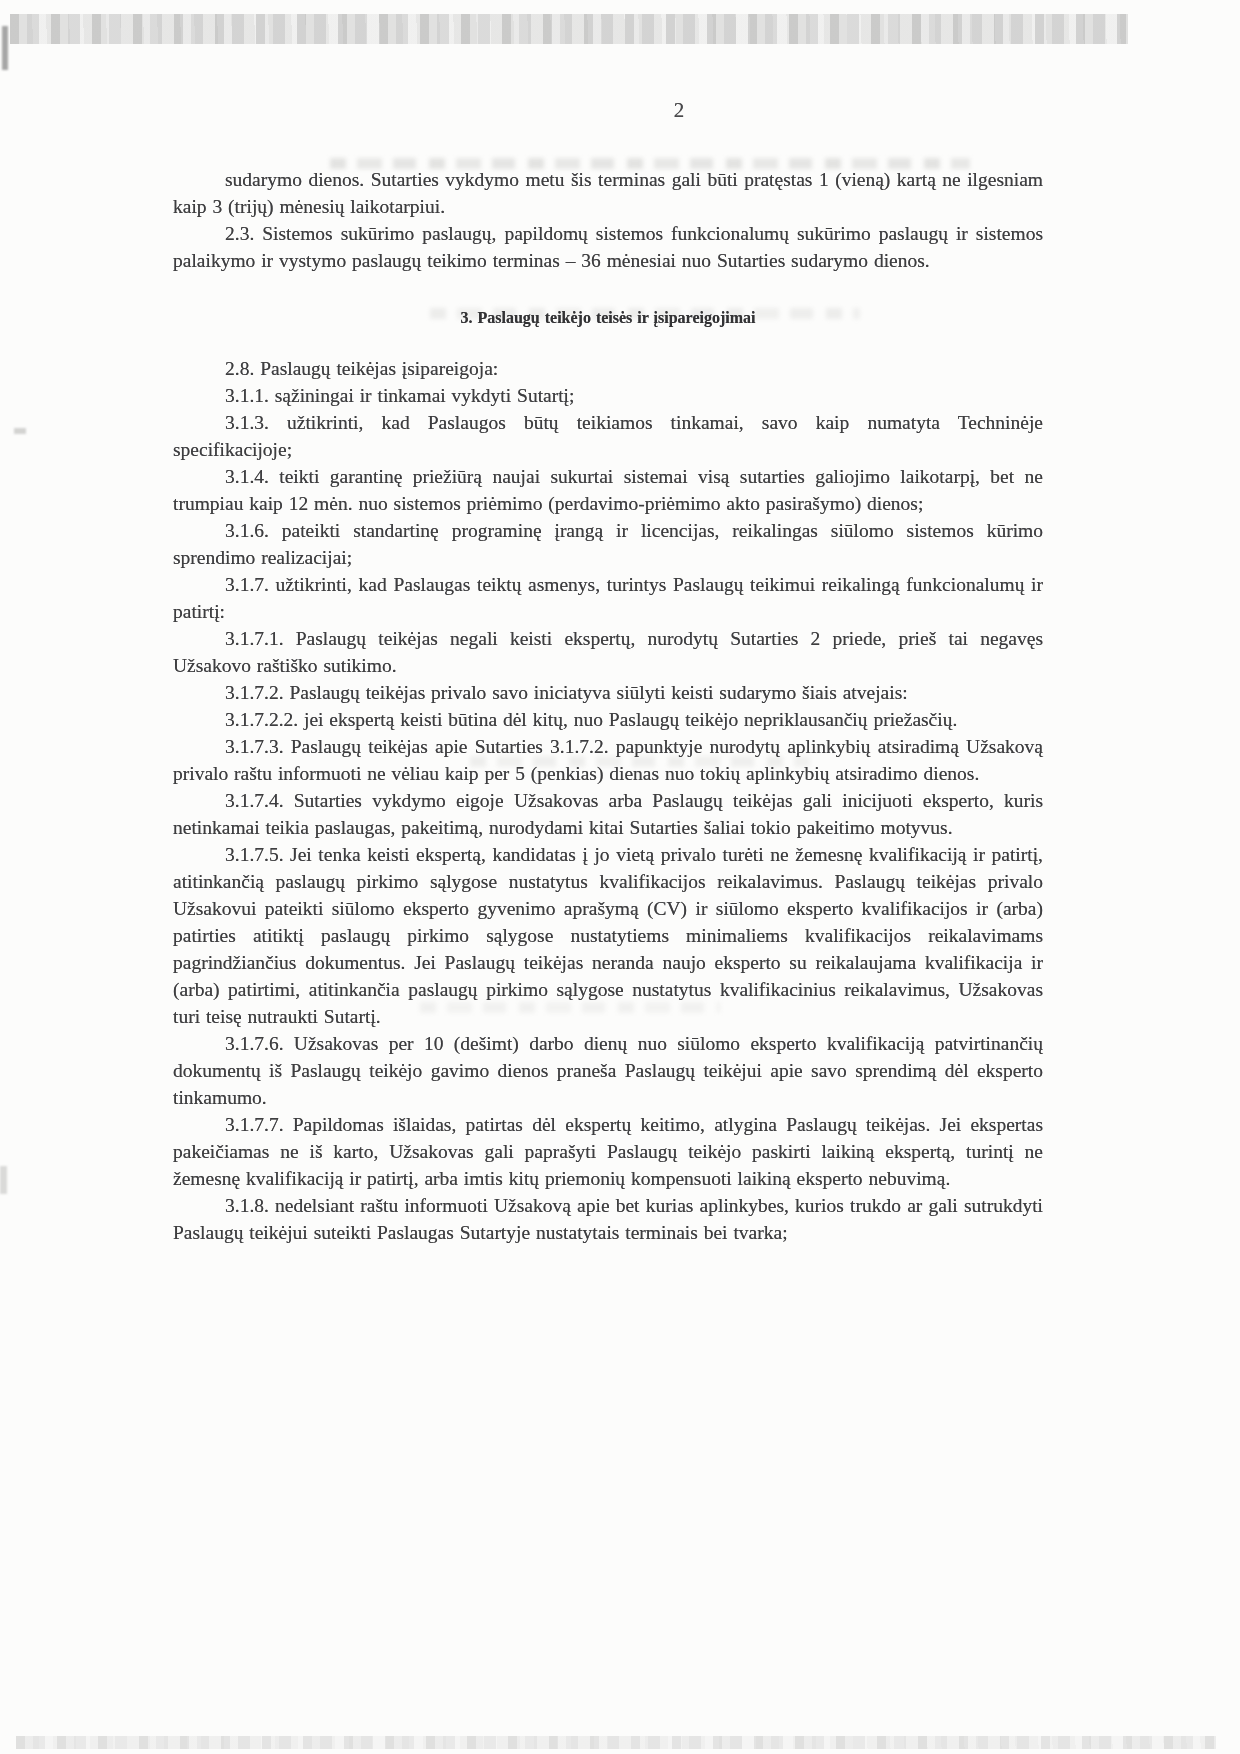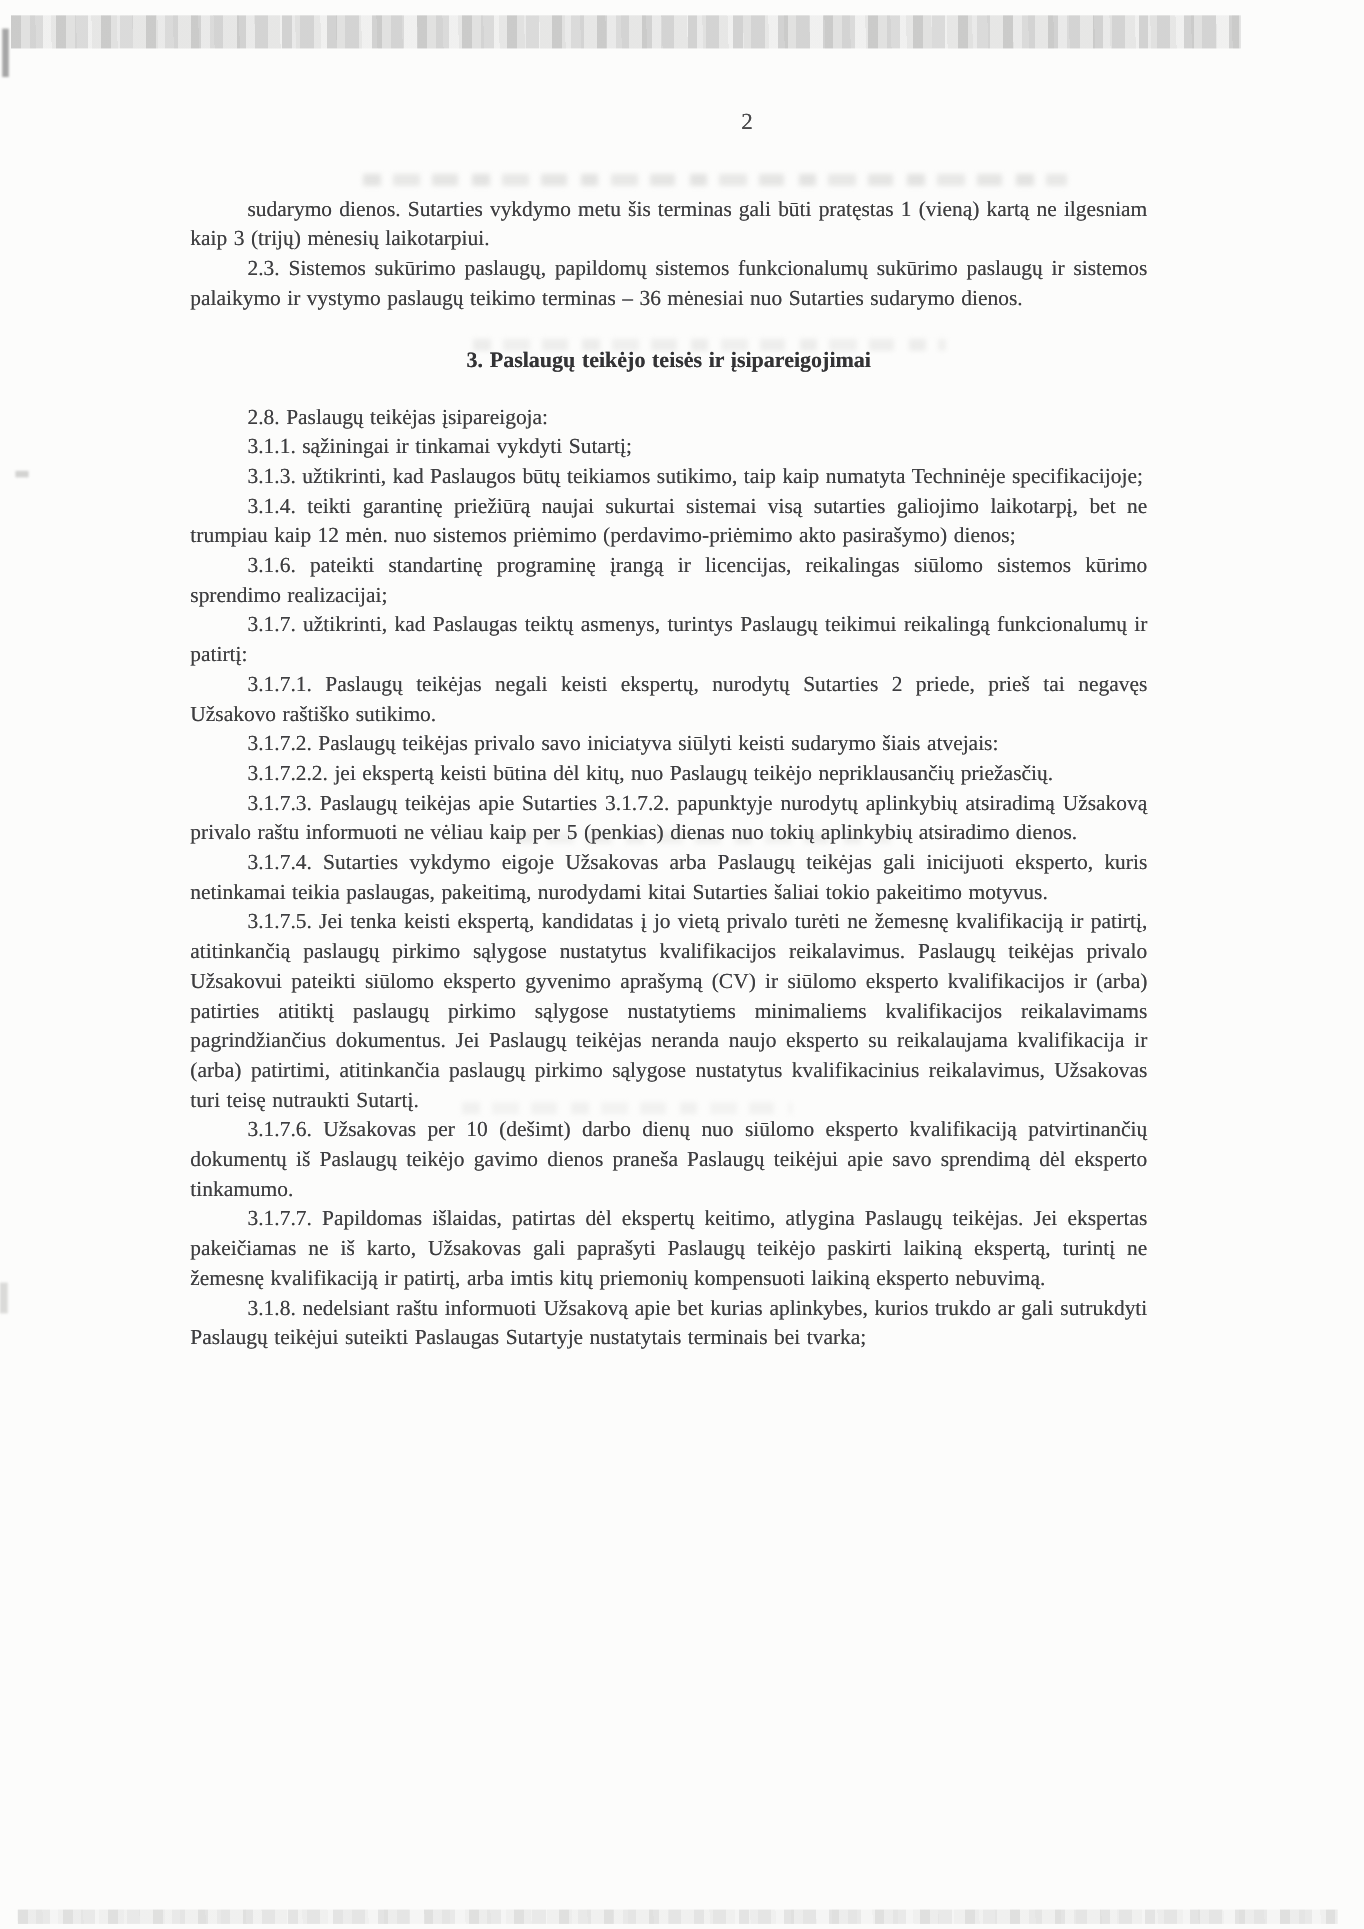--- a/index.html
+++ b/index.html
@@ -72,35 +72,35 @@
     left: 679px;
     transform: translateX(-50%);
     font-size: 21px;
     color: #4a4a4c;
     text-shadow: 0 0 .6px rgba(70,70,70,.8);
   }
 
   .content {
     position: absolute;
     left: 173px;
-    top: 177px;
+    top: 166px;
     width: 870px;
     font-size: 19.5px;
     line-height: 27px;
     text-align: justify;
     text-shadow: 0 0 .6px rgba(62,62,64,.75);
     word-spacing: 1px;
   }
   .content p {
     margin: 0;
     text-indent: 52px;
   }
   .section-heading {
     margin: 30px 0 24px 0;
-    font-size: 20px;
+    font-size: 16px;
     line-height: 27px;
     font-weight: bold;
     text-align: center;
     color: #333335;
     text-indent: 0;
   }
 </style>
 </head>
 <body>
 
@@ -119,21 +119,21 @@
   <div class="ghost ghost-4"></div>
 
   <main class="content">
     <p>sudarymo dienos. Sutarties vykdymo metu šis terminas gali būti pratęstas 1 (vieną) kartą ne ilgesniam kaip 3 (trijų) mėnesių laikotarpiui.</p>
     <p>2.3. Sistemos sukūrimo paslaugų, papildomų sistemos funkcionalumų sukūrimo paslaugų ir sistemos palaikymo ir vystymo paslaugų teikimo terminas – 36 mėnesiai nuo Sutarties sudarymo dienos.</p>
 
     <h2 class="section-heading">3. Paslaugų teikėjo teisės ir įsipareigojimai</h2>
 
     <p>2.8. Paslaugų teikėjas įsipareigoja:</p>
     <p>3.1.1. sąžiningai ir tinkamai vykdyti Sutartį;</p>
-    <p>3.1.3. užtikrinti, kad Paslaugos būtų teikiamos sutikimo, taip kaip numatyta Techninėje specifikacijoje;</p>
+    <p>3.1.3. užtikrinti, kad Paslaugos būtų teikiamos tinkamai, savo kaip numatyta Techninėje specifikacijoje;</p>
     <p>3.1.4.  teikti garantinę priežiūrą naujai sukurtai sistemai visą sutarties galiojimo laikotarpį, bet ne trumpiau kaip 12 mėn. nuo sistemos priėmimo (perdavimo-priėmimo akto pasirašymo) dienos;</p>
     <p>3.1.6. pateikti standartinę programinę įrangą ir licencijas, reikalingas siūlomo sistemos kūrimo sprendimo realizacijai;</p>
     <p>3.1.7. užtikrinti, kad Paslaugas teiktų asmenys, turintys Paslaugų teikimui reikalingą funkcionalumų ir patirtį:</p>
     <p>3.1.7.1. Paslaugų teikėjas negali keisti ekspertų, nurodytų Sutarties 2 priede, prieš tai negavęs Užsakovo raštiško sutikimo.</p>
     <p>3.1.7.2. Paslaugų teikėjas privalo savo iniciatyva siūlyti keisti sudarymo šiais atvejais:</p>
     <p>3.1.7.2.2.  jei ekspertą keisti būtina dėl kitų, nuo Paslaugų teikėjo nepriklausančių priežasčių.</p>
     <p>3.1.7.3. Paslaugų teikėjas apie Sutarties 3.1.7.2. papunktyje nurodytų aplinkybių atsiradimą Užsakovą privalo raštu informuoti ne vėliau kaip per 5 (penkias) dienas nuo tokių aplinkybių atsiradimo dienos.</p>
     <p>3.1.7.4. Sutarties vykdymo eigoje Užsakovas arba Paslaugų teikėjas gali inicijuoti eksperto, kuris netinkamai teikia paslaugas, pakeitimą, nurodydami kitai Sutarties šaliai tokio pakeitimo motyvus.</p>
     <p>3.1.7.5. Jei tenka keisti ekspertą, kandidatas į jo vietą privalo turėti ne žemesnę kvalifikaciją ir patirtį, atitinkančią paslaugų pirkimo sąlygose nustatytus kvalifikacijos reikalavimus. Paslaugų teikėjas privalo Užsakovui pateikti siūlomo eksperto gyvenimo aprašymą (CV) ir siūlomo eksperto kvalifikacijos ir (arba) patirties atitiktį paslaugų pirkimo sąlygose nustatytiems minimaliems kvalifikacijos reikalavimams pagrindžiančius dokumentus. Jei Paslaugų teikėjas neranda naujo eksperto su reikalaujama kvalifikacija ir (arba) patirtimi, atitinkančia paslaugų pirkimo sąlygose nustatytus kvalifikacinius reikalavimus, Užsakovas turi teisę nutraukti Sutartį.</p>
     <p>3.1.7.6.  Užsakovas per 10 (dešimt) darbo dienų nuo siūlomo eksperto kvalifikaciją patvirtinančių dokumentų iš Paslaugų teikėjo gavimo dienos praneša Paslaugų teikėjui apie savo sprendimą dėl eksperto tinkamumo.</p>

